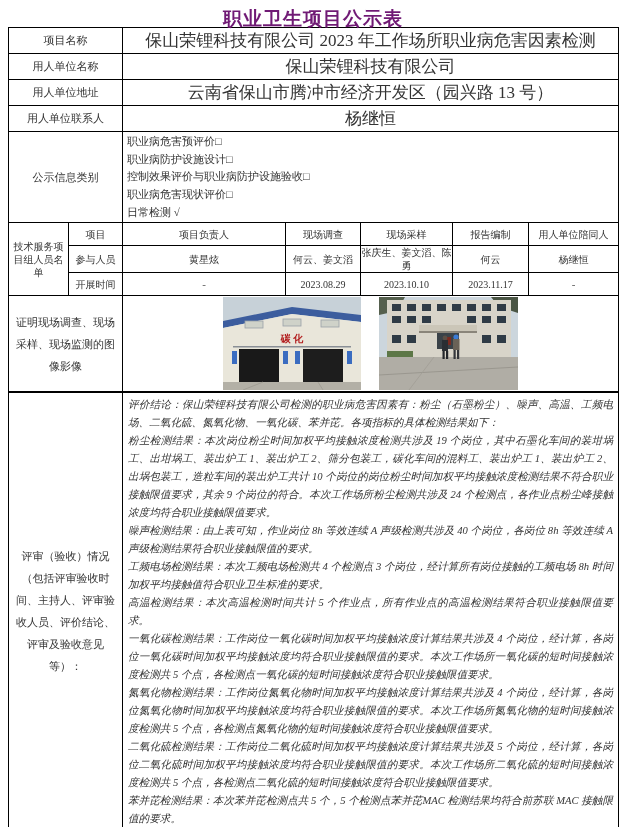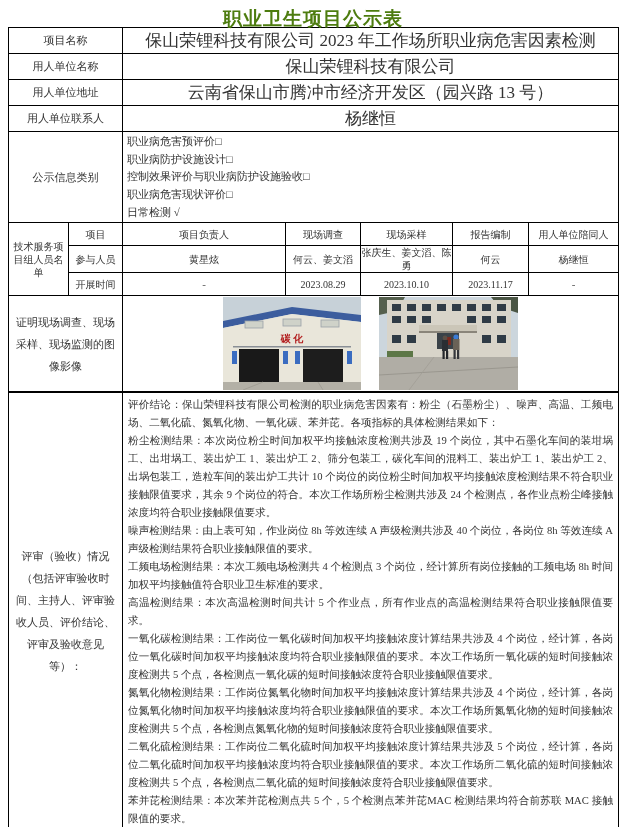--- a/index.html
+++ b/index.html
@@ -7,21 +7,21 @@
     width: 626px; height: 827px;
     background: #ffffff;
     font-family: "Liberation Serif", "DejaVu Serif", serif;
     color: #333333;
   }
   .page { position: relative; width: 626px; height: 827px; overflow: hidden; }
   .doc-title {
     text-align: center;
     font-size: 19px;
     font-weight: bold;
-    color: #4d7c0f;
+    color: #701a75;
     padding-top: 6px;
     letter-spacing: 1px;
     height: 27px;
   }
   table.form {
     border-collapse: collapse;
     table-layout: fixed;
     width: 610px;
     margin-left: 8px;
   }
@@ -44,21 +44,21 @@
   .options-cell { text-align: left; vertical-align: middle; padding-left: 4px; }
   .options-cell .opt { line-height: 17.7px; height: 17.7px; white-space: nowrap; }
   .photos-cell { vertical-align: middle; padding: 1px 0; border-bottom: 2px solid #000; }
   .photos-wrap { display: flex; justify-content: center; align-items: center; gap: 18px; }
   .review-cell {
     vertical-align: top;
     text-align: justify;
     text-justify: inter-ideograph;
     padding: 3px 5px 0 5px;
   }
-  .review-cell p { font-size: 10.6px; line-height: 18px; }
+  .review-cell p { font-size: 10.6px; line-height: 18px; font-style: italic; }
   .value-cell { font-size: 17px; }
   .dash { font-size: 11px; color: #555; }
   .table-bottom { border-bottom: 2px solid #000; }
   svg { display: block; }
 </style>
 </head>
 <body>
 
 <div class="page">
 

